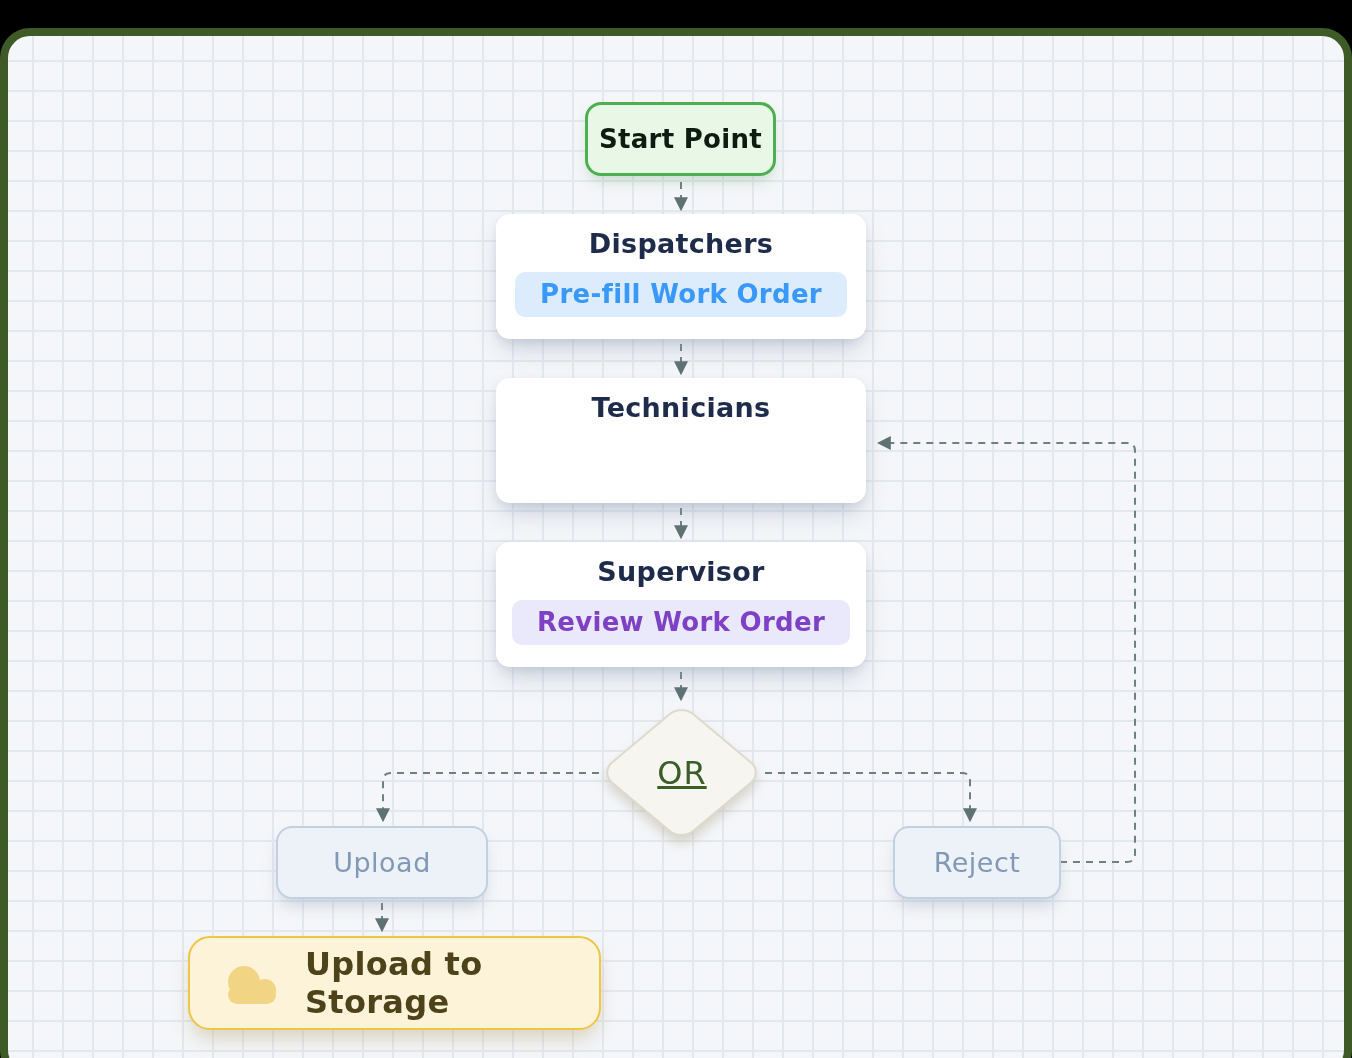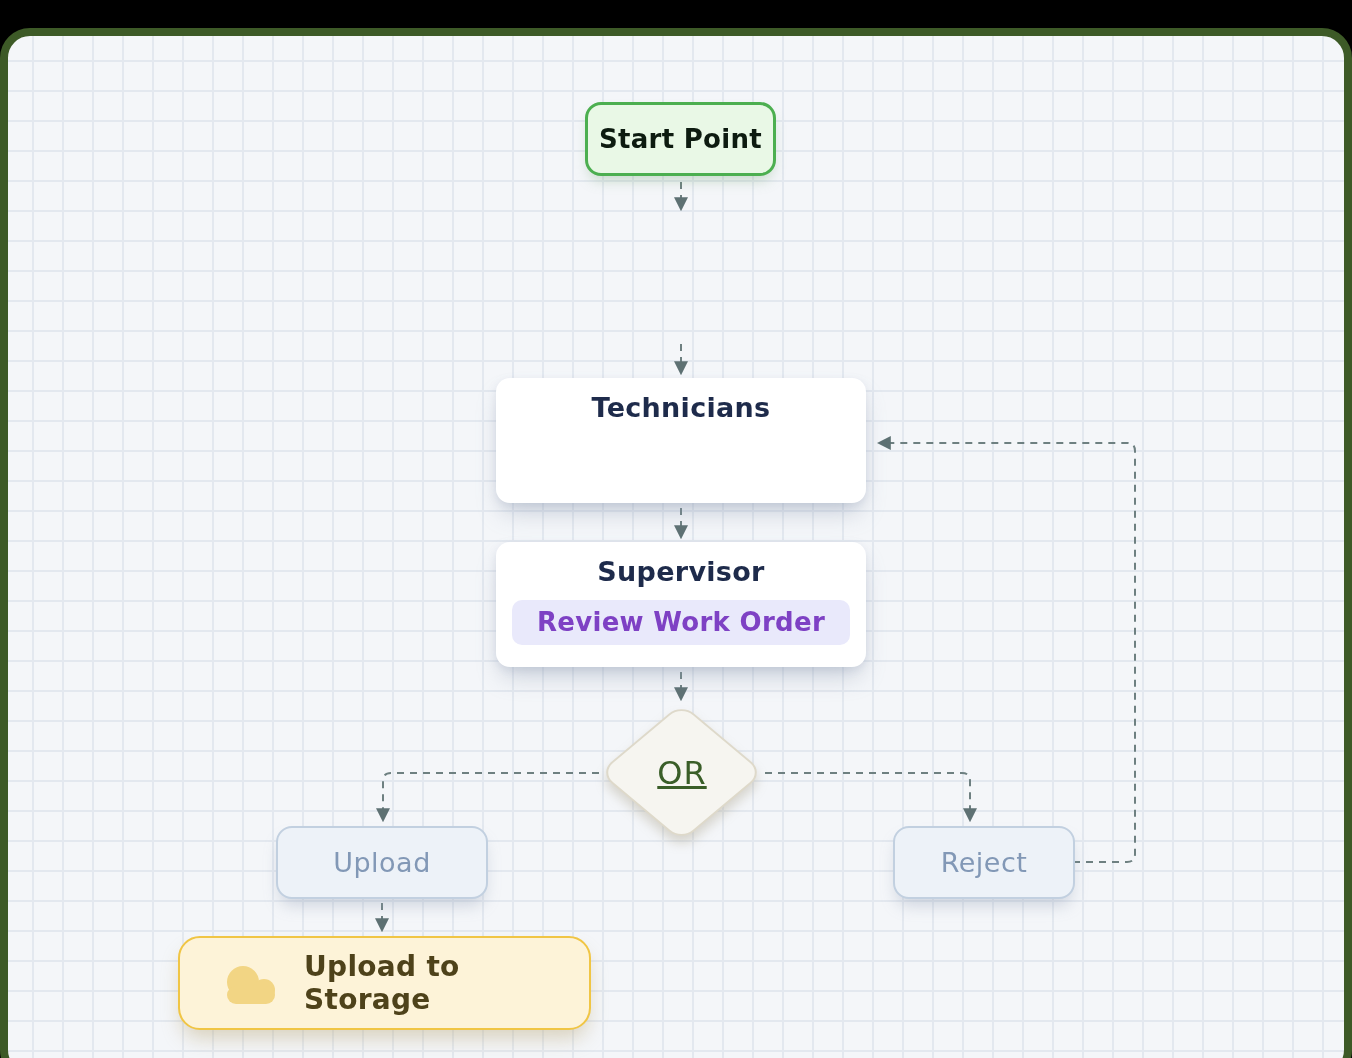--- a/index.html
+++ b/index.html
@@ -63,28 +63,28 @@
     color:var(--or_text);font-size:32px;font-weight:500;letter-spacing:1px;text-decoration:underline;
   }
 
   
   .decision{
     background:var(--decision_bg);border:2px solid var(--decision_border);border-radius:16px;
     color:var(--decision_text);font-size:27px;font-weight:500;letter-spacing:.5px;
     box-shadow:0 10px 16px -4px rgba(145,158,180,.4);
   }
   .approve{left:268px;top:790px;width:212px;height:73px;}
-  .reject {left:885px;top:790px;width:182px;height:73px;}
+  .reject {left:885px;top:790px;width:168px;height:73px;}
 
   
   .upload{
-    left:170px;top:900px;width:413px;height:94px;
+    left:180px;top:900px;width:413px;height:94px;
     background:var(--upload_bg);border:2.5px solid var(--upload_border);border-radius:22px;
-    color:var(--upload_text);font-size:28px;font-weight:600;letter-spacing:.3px;
-    justify-content:flex-start;gap:24px;padding-left:40px;
+    color:var(--upload_text);font-size:32px;font-weight:600;letter-spacing:.3px;
+    justify-content:flex-start;gap:24px;padding-left:31px;
     box-shadow:0 12px 20px -4px rgba(185,165,115,.45);
   }
   .cloud-svg{flex:0 0 auto;}
 </style>
 </head>
 <body>
 
 <div class="frame">
 
   <svg class="edges" viewBox="0 0 1352 1058">
@@ -100,20 +100,24 @@
     <path class="edge" d="M591 737 L383 737 Q375 737 375 745 L375 782" marker-end="url(#arr)"></path>
     <path class="edge" d="M757 737 L954 737 Q962 737 962 745 L962 782" marker-end="url(#arr)"></path>
     <path class="edge" d="M374 867 L374 892" marker-end="url(#arr)"></path>
     <path class="edge" d="M1039 826 L1119 826 Q1127 826 1127 818 L1127 415 Q1127 407 1119 407 L873 407" marker-end="url(#arr)"></path>
   </svg>
 
   <div class="node start">
     <span>Start Point</span>
   </div>
 
+  <div class="card" style="top:178px;">
+    <div class="card-title">Dispatchers</div>
+    <div class="badge blue">Pre-fill Work Order</div>
+  </div>
 
   <div class="card" style="top:342px;gap:28px;">
     <div class="card-title">Technicians</div>
   </div>
 
   <div class="card" style="top:506px;">
     <div class="card-title">Supervisor</div>
     <div class="badge purple">Review Work Order</div>
   </div>
 

